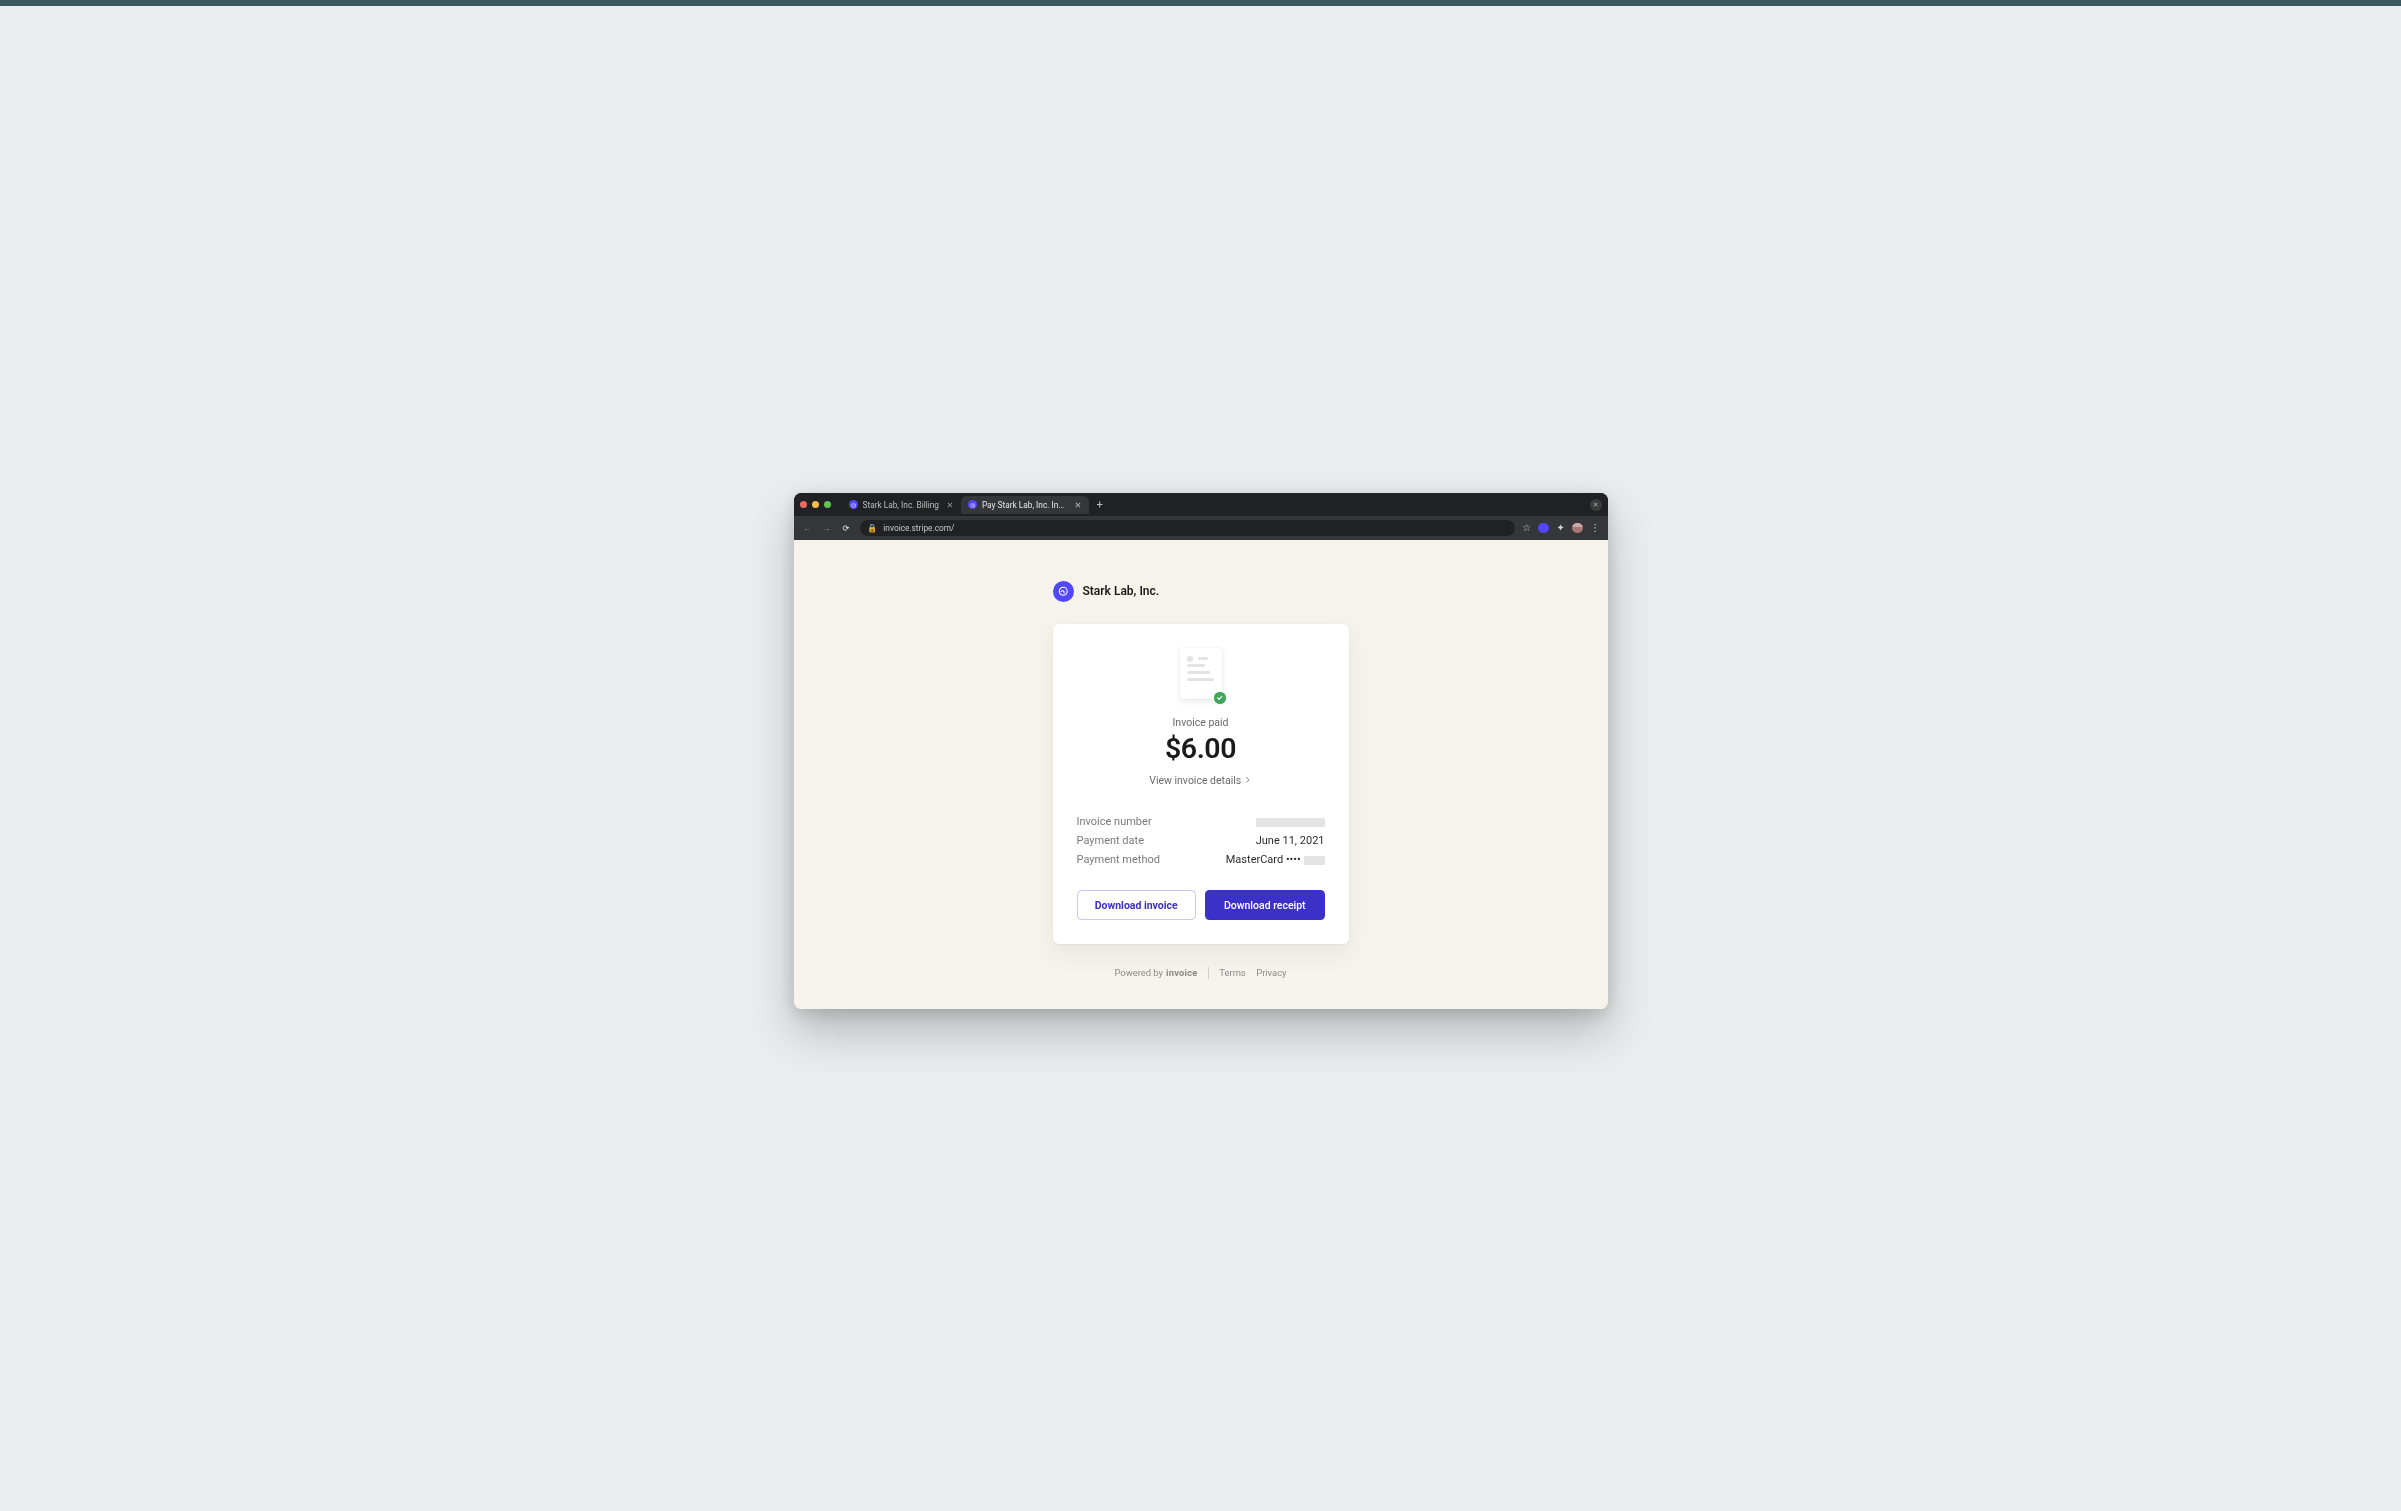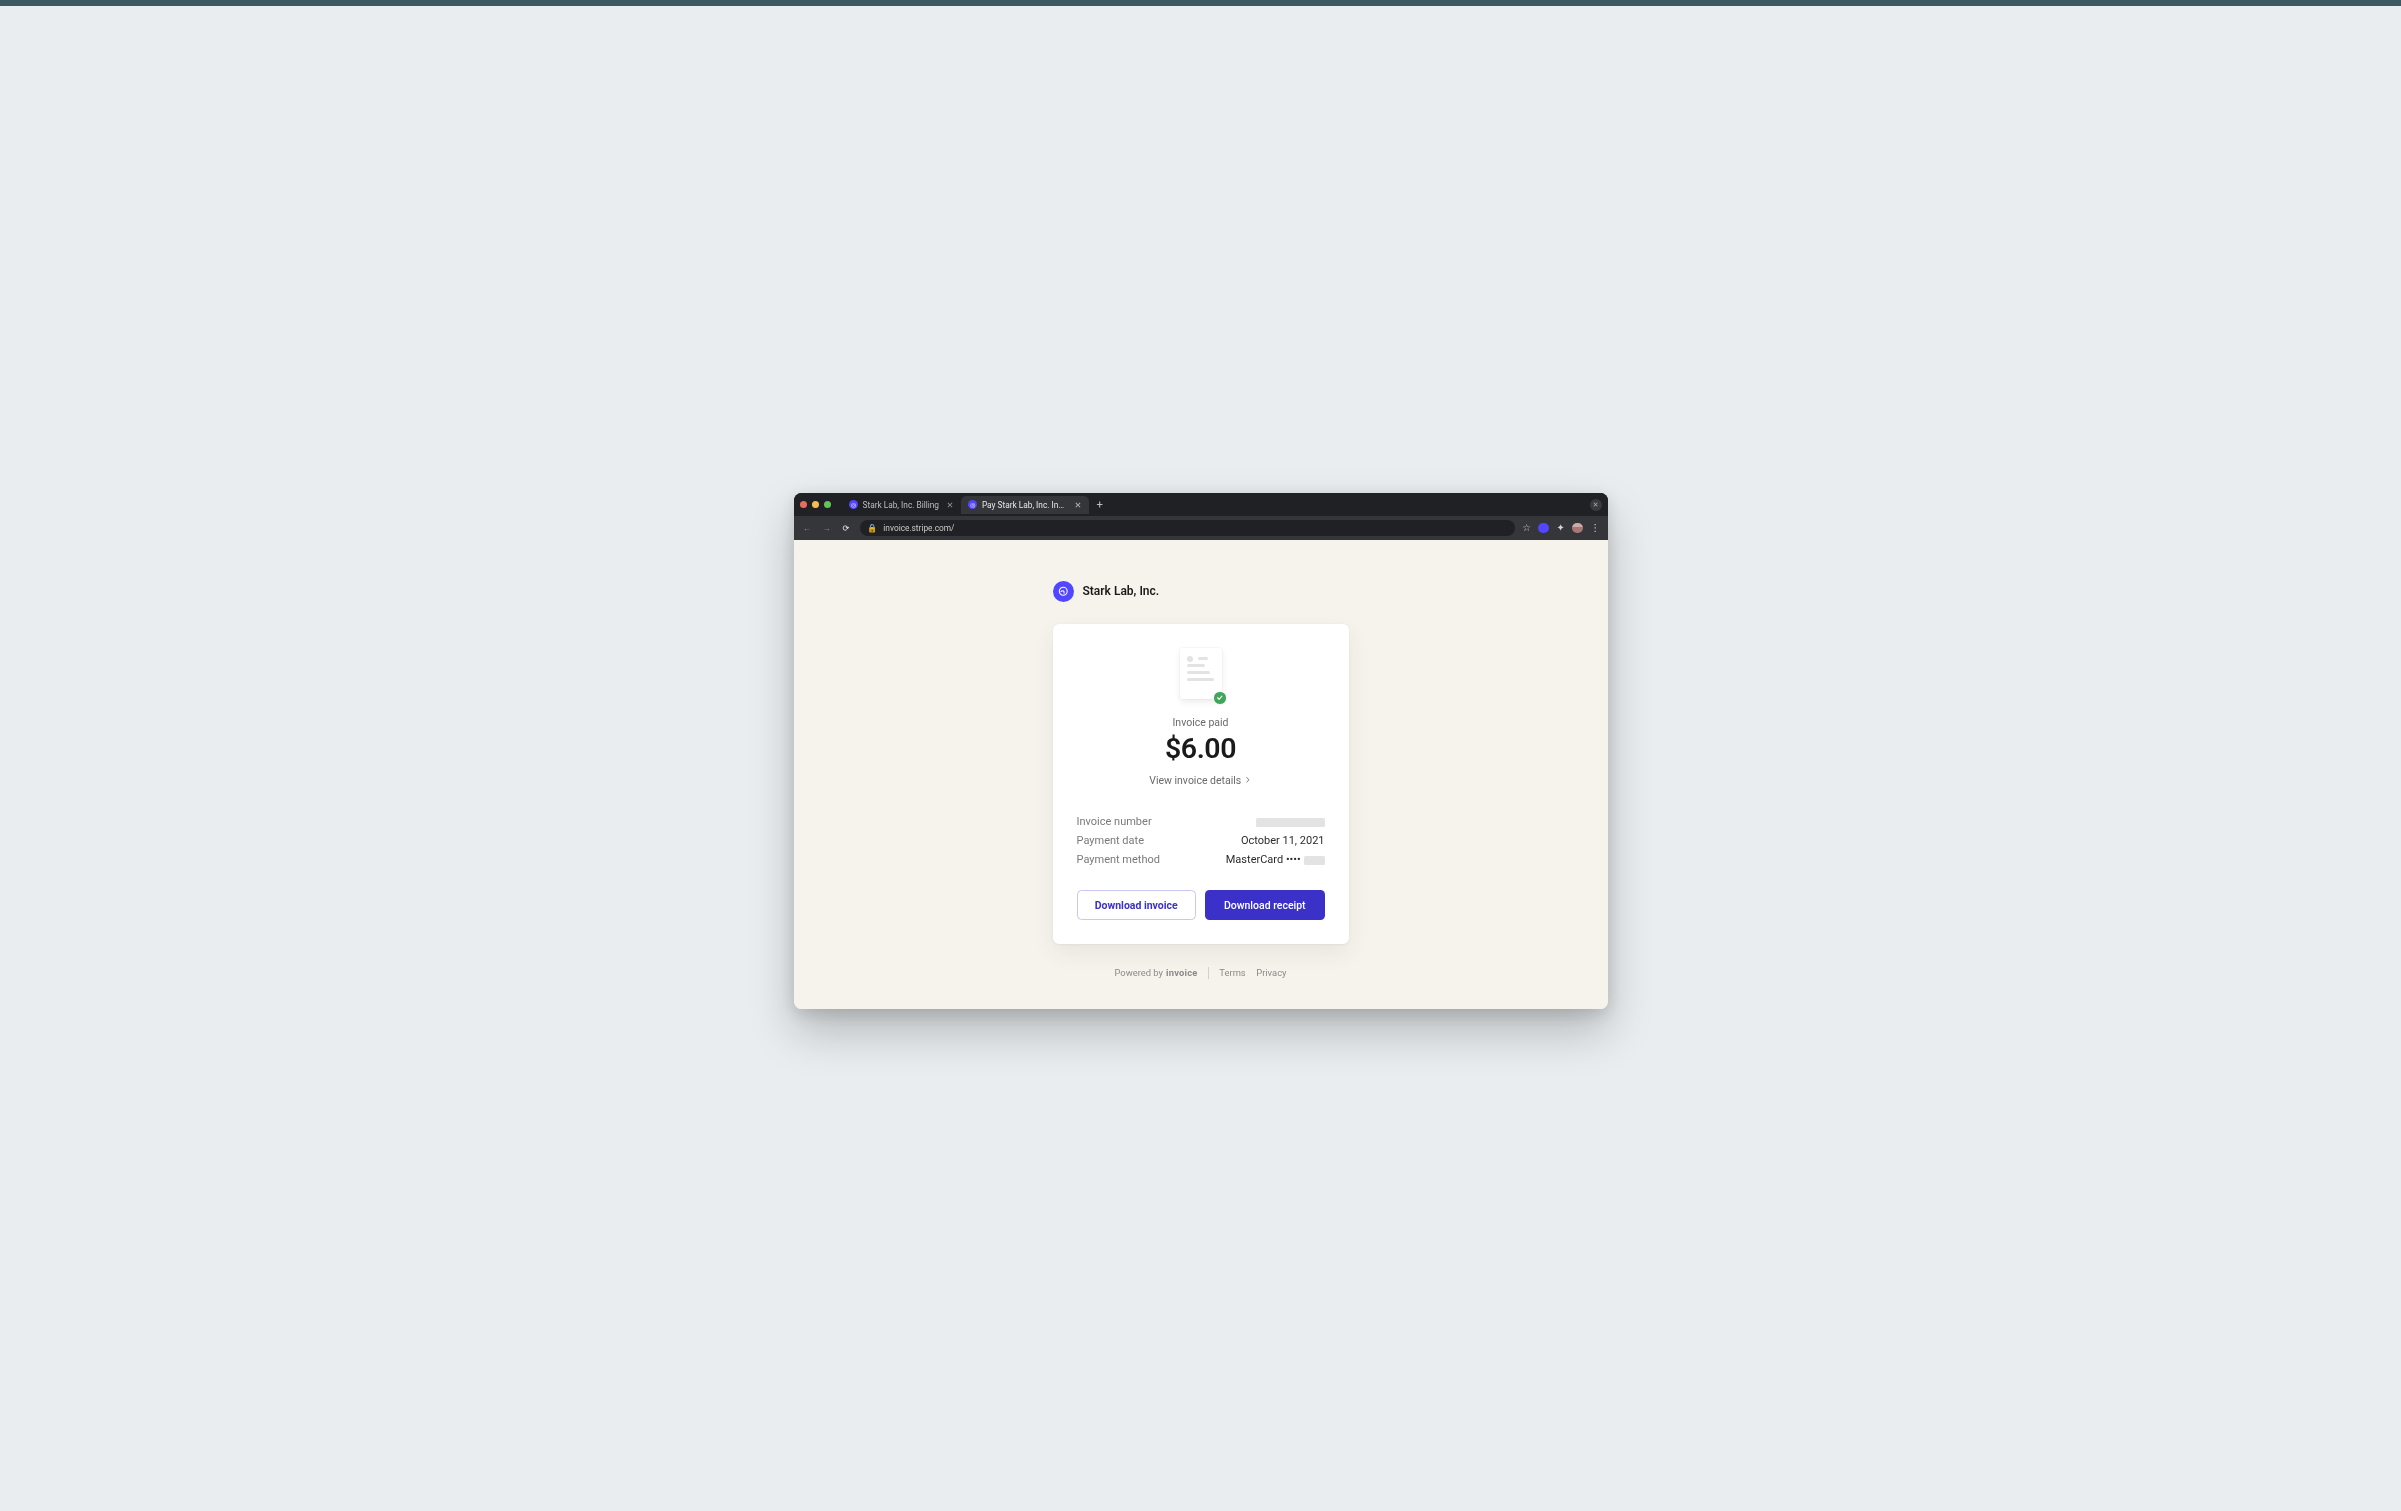--- a/index.html
+++ b/index.html
@@ -280,21 +280,21 @@
             </span>
           </div>
 
           <div class="rows">
             <div class="row">
               <span class="k">Invoice number</span>
               <span class="v"><span class="redact long"></span></span>
             </div>
             <div class="row">
               <span class="k">Payment date</span>
-              <span class="v">October 11, 2021</span>
+              <span class="v">June 11, 2021</span>
             </div>
             <div class="row">
               <span class="k">Payment method</span>
               <span class="v">
                 <span>MasterCard</span>
                 <span>••••</span>
                 <span class="redact short"></span>
               </span>
             </div>
           </div>

